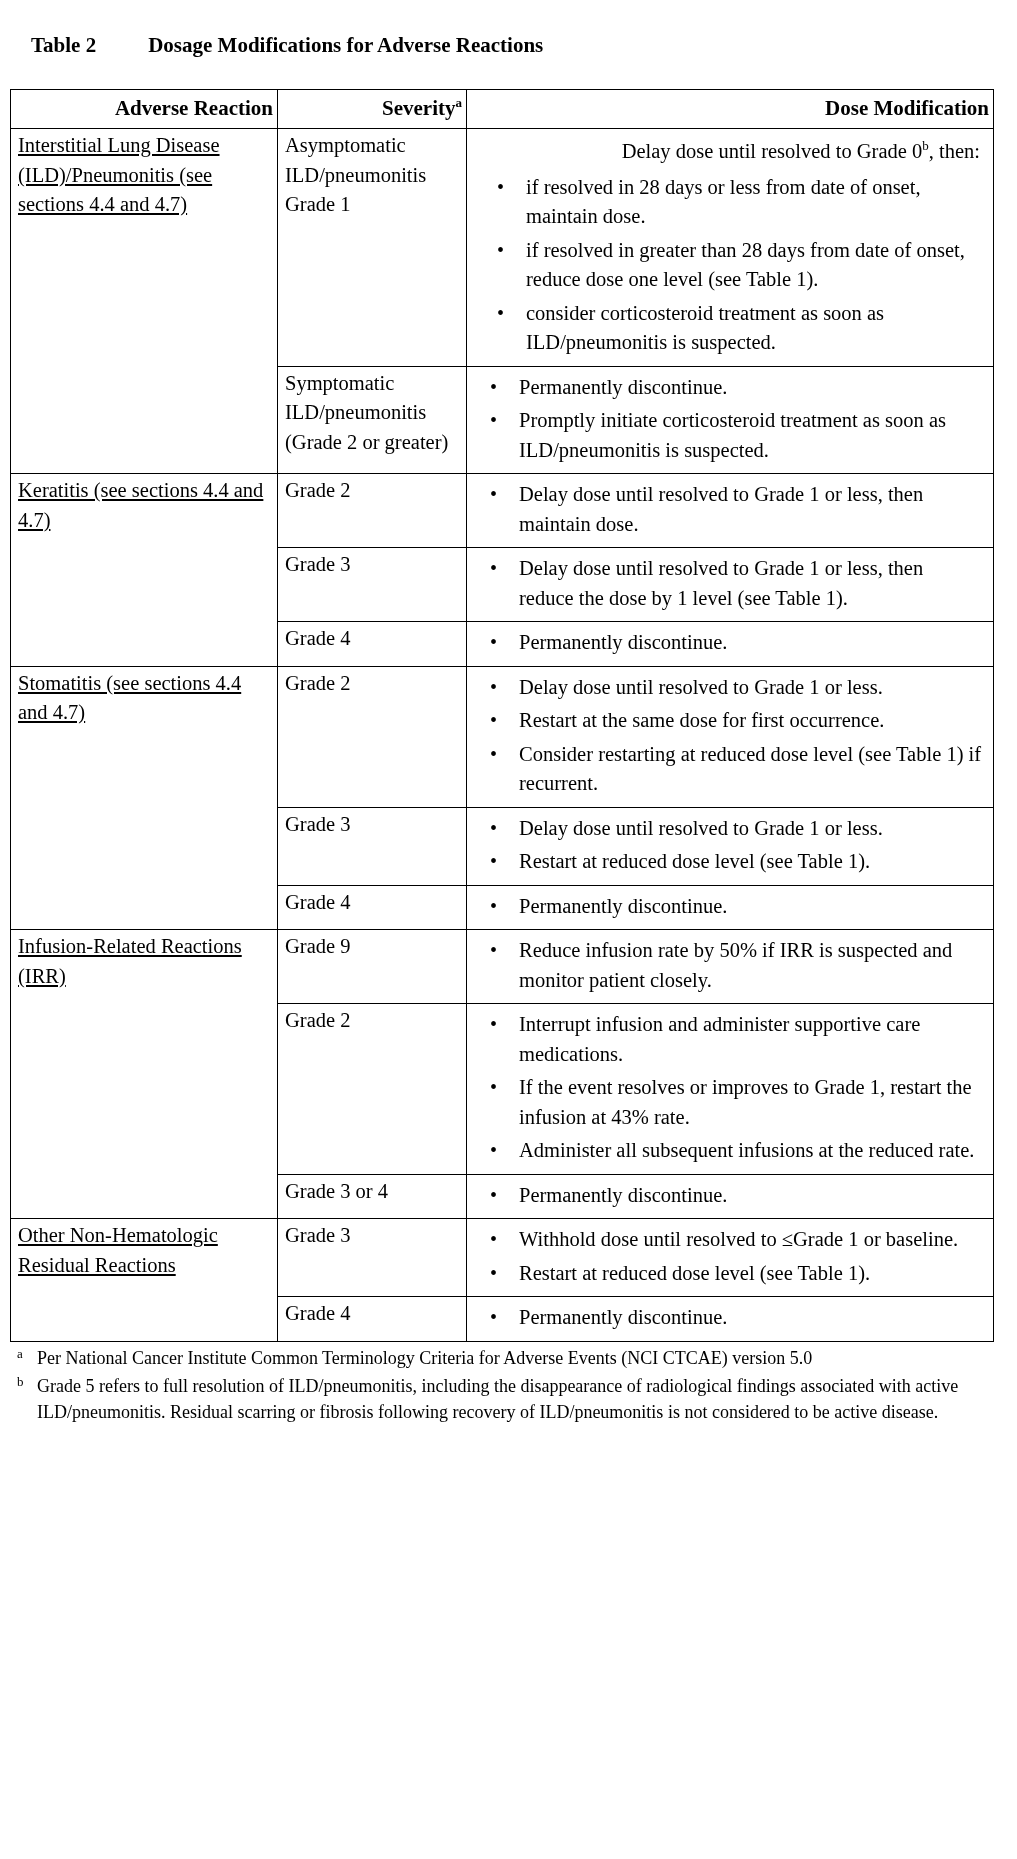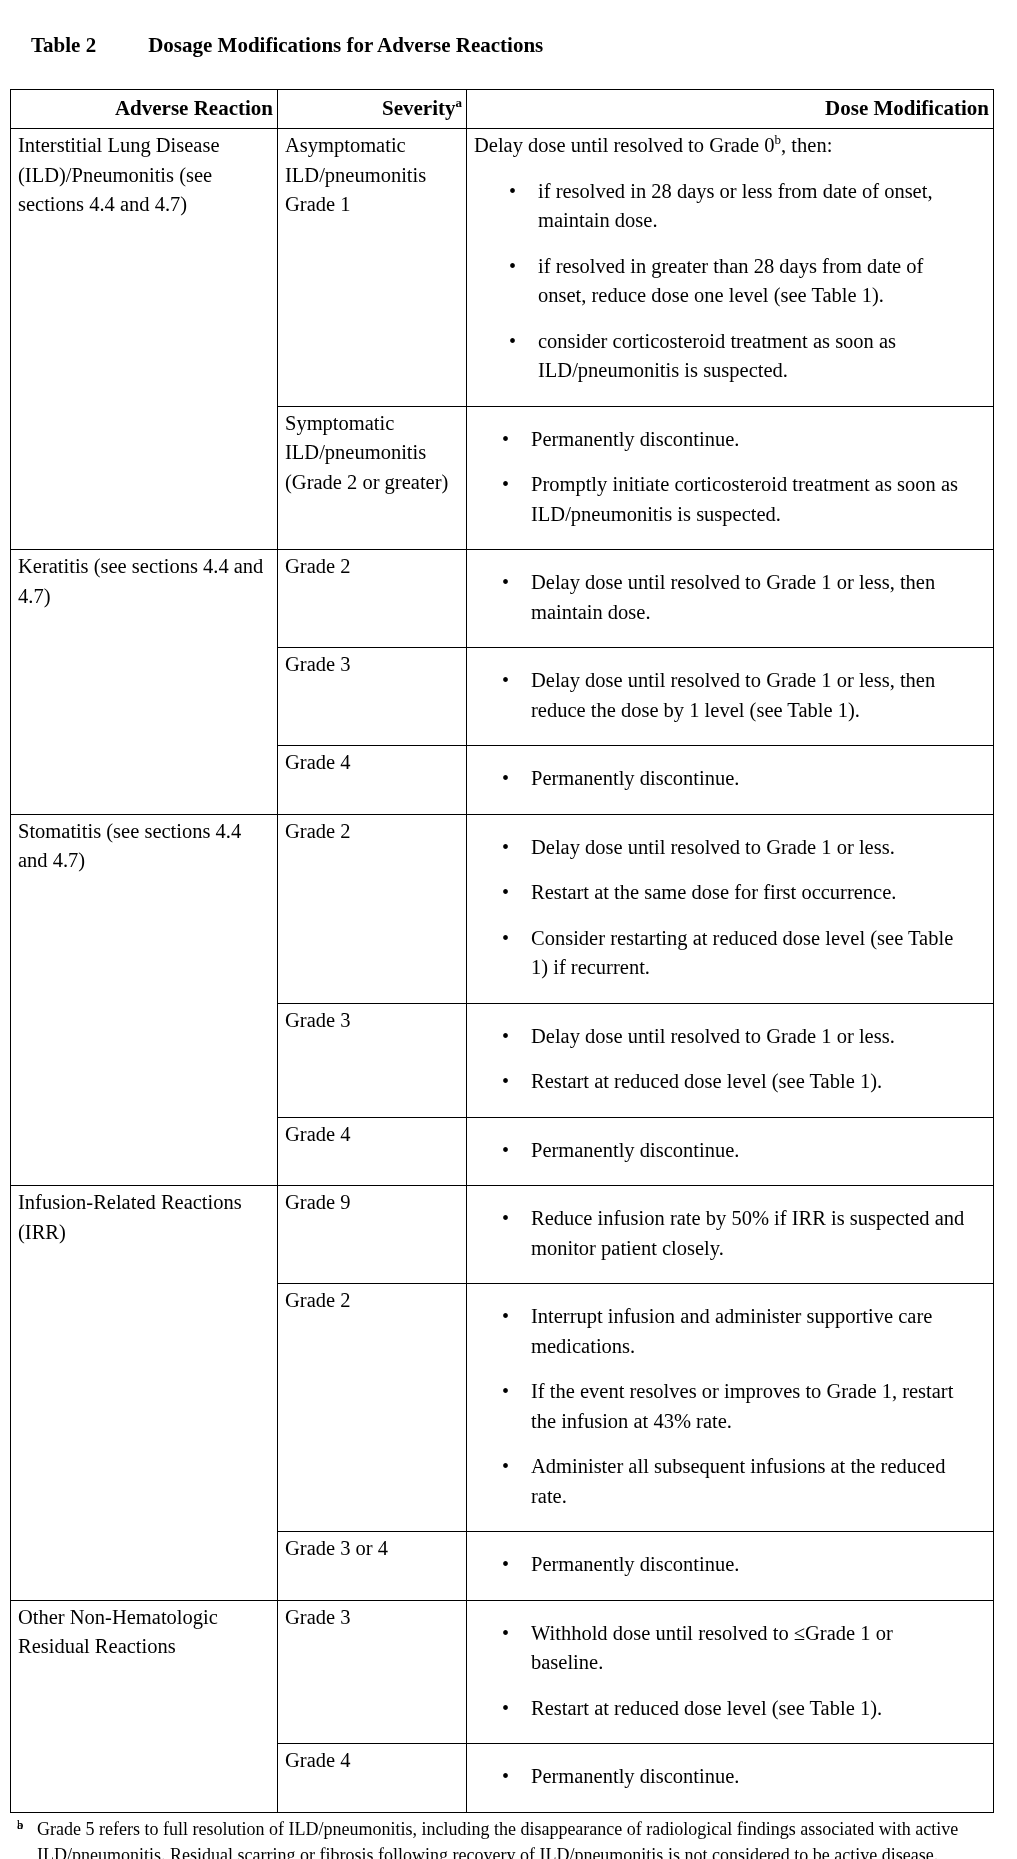--- a/index.html
+++ b/index.html
@@ -56,40 +56,41 @@
     padding: 3px 4px 5px 4px;
     line-height: 30px;
     border-bottom: 1.6px solid #000;
   }
   table.dosage thead th sup {
     font-size: 13px;
     vertical-align: super;
     line-height: 0;
   }
   td.reaction, td.severity { padding-left: 9px; }
-  td.reaction { border-top: 1.6px solid #000; }
+  td.reaction { border-top: 1.6px solid #000; text-decoration: underline; }
   td.sec-start { border-top: 1.6px solid #000; }
 
   td.dose p.lead {
-    margin: 0;
+    margin: 6px;
+    text-align: right;
   }
   td.dose p.lead sup {
     font-size: 13px;
     vertical-align: super;
     line-height: 0;
   }
   ul.bullets {
     margin: 0;
     padding: 0;
     list-style: none;
   }
   ul.bullets li {
     position: relative;
     padding-left: 41px;
-    margin: 16px;
+    margin: 4px;
   }
   ul.bullets li::before {
     content: "\2022";
     position: absolute;
     left: 12px;
     top: 0;
     font-size: 20px;
     line-height: 29.5px;
   }
   td.dose.indent-bullets ul.bullets li { padding-left: 41px; }
@@ -257,17 +258,17 @@
           <td class="dose indent-bullets">
             <ul class="bullets">
               <li>Permanently discontinue.</li>
             </ul>
           </td>
         </tr>
       </tbody>
   </table>
 
   <div class="footnotes" id="footnotes">
-      <div class="footnote"><span class="marker">a</span></div>
+      <div class="footnote"><span class="marker">a</span><span>Per National Cancer Institute Common Terminology Criteria for Adverse Events (NCI CTCAE) version 5.0</span></div>
       <div class="footnote"><span class="marker">b</span><span>Grade 5 refers to full resolution of ILD/pneumonitis, including the disappearance of radiological findings associated with active ILD/pneumonitis. Residual scarring or fibrosis following recovery of ILD/pneumonitis is not considered to be active disease.</span></div>
     </div>
 
 </div>
 
 </body></html>

